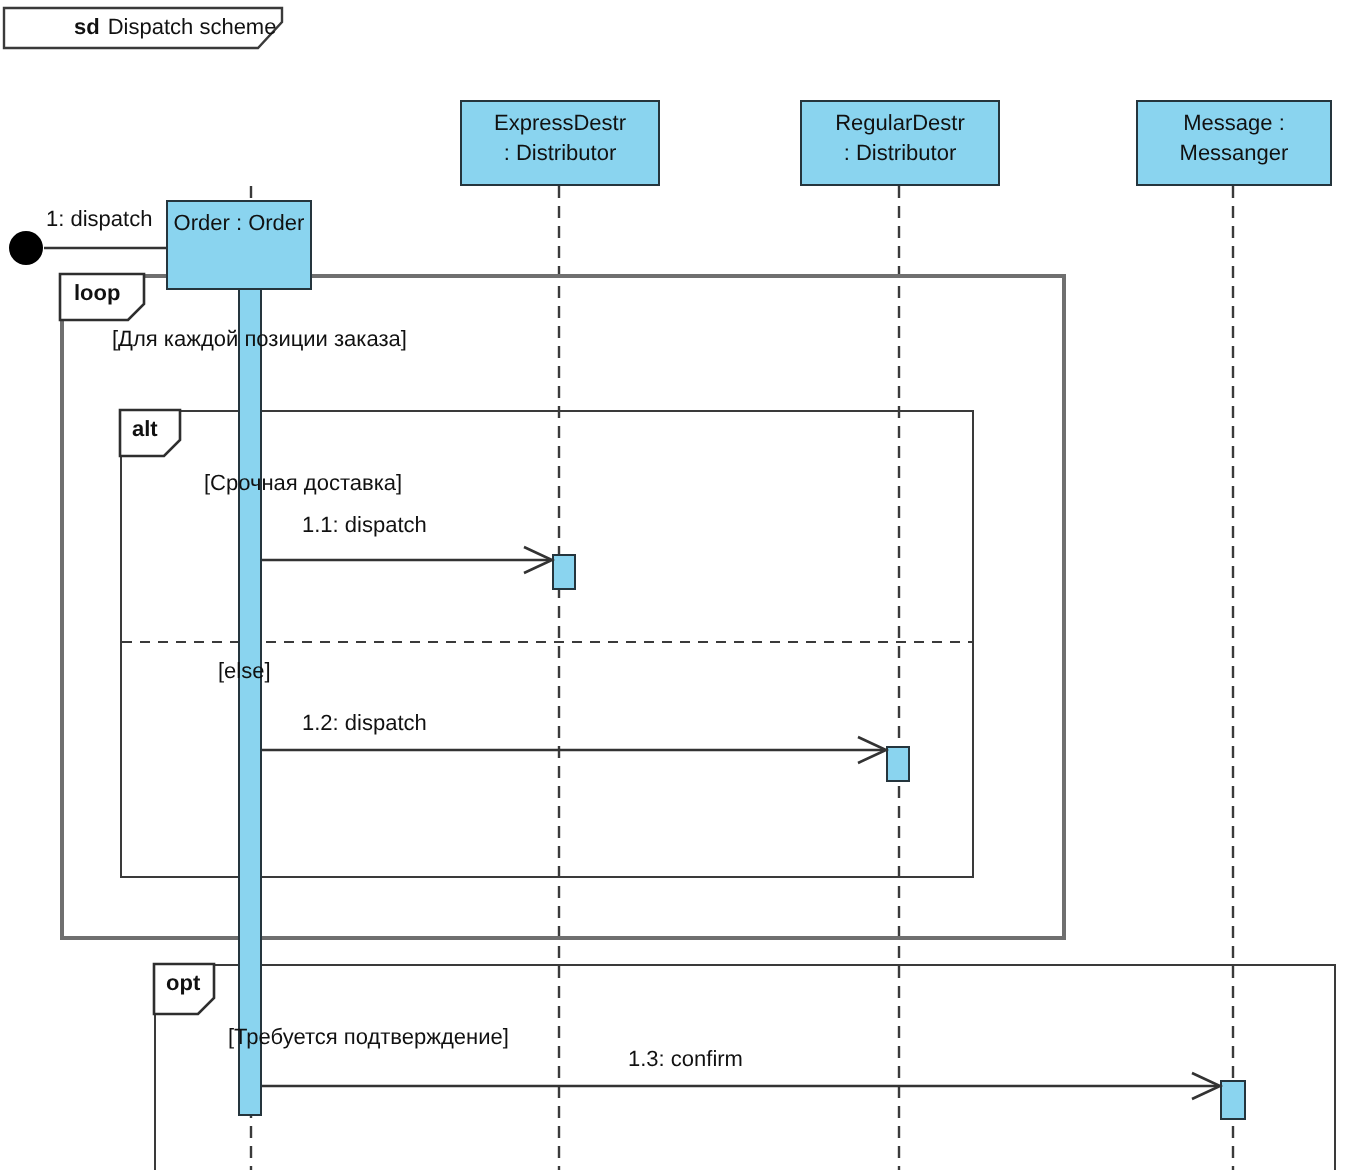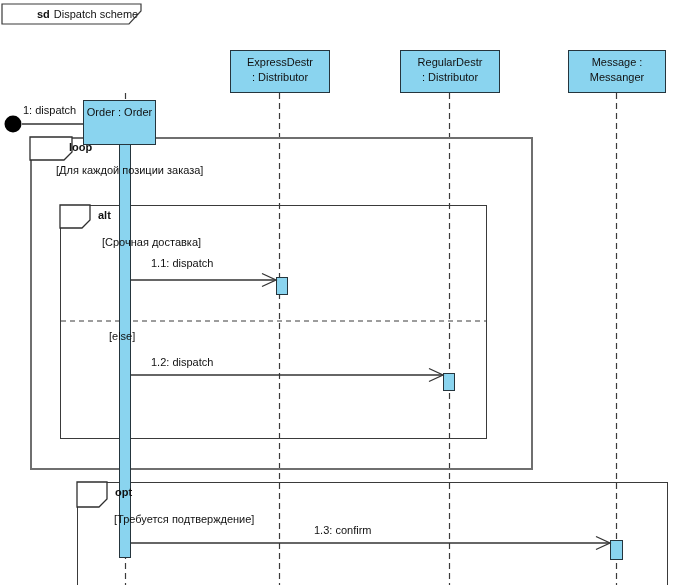--- a/index.html
+++ b/index.html
@@ -28,21 +28,21 @@
   .head {
     position:absolute; box-sizing:border-box; z-index:6;
     background:#8ad4ef; border:1.4px solid #25353d;
     text-align:center; line-height:15px; padding-top:4px;
   }
   .head-order   { left:83px;  top:64px; width:73px;  height:45px;margin-top:36px; }
   .head-express { left:230px; top:50px; width:100px; height:43px; }
   .head-regular { left:400px; top:50px; width:100px; height:43px; }
   .head-message { left:568px; top:50px; width:98px;  height:43px; }
   .t { position:absolute; z-index:6; white-space:nowrap; line-height:13px; }
-  .op { font-weight:bold;margin-left:32px; }
+  .op { font-weight:bold; }
   .ctr { }
   .tab-text { left:9px; top:8px; }
   .tab-text .kw { font-weight:bold; margin-right:4px;margin-left:28px; }
 </style>
 </head>
 <body>
 
 <div id="canvas">
 
   <svg class="layer bg">

